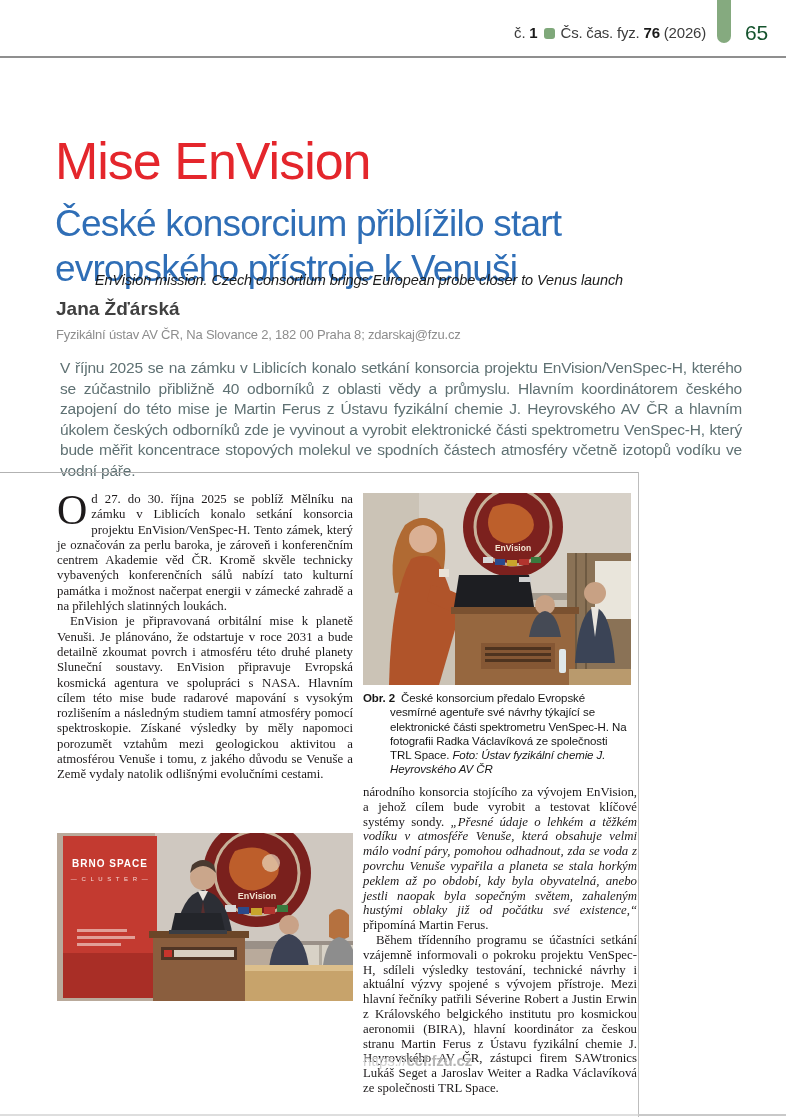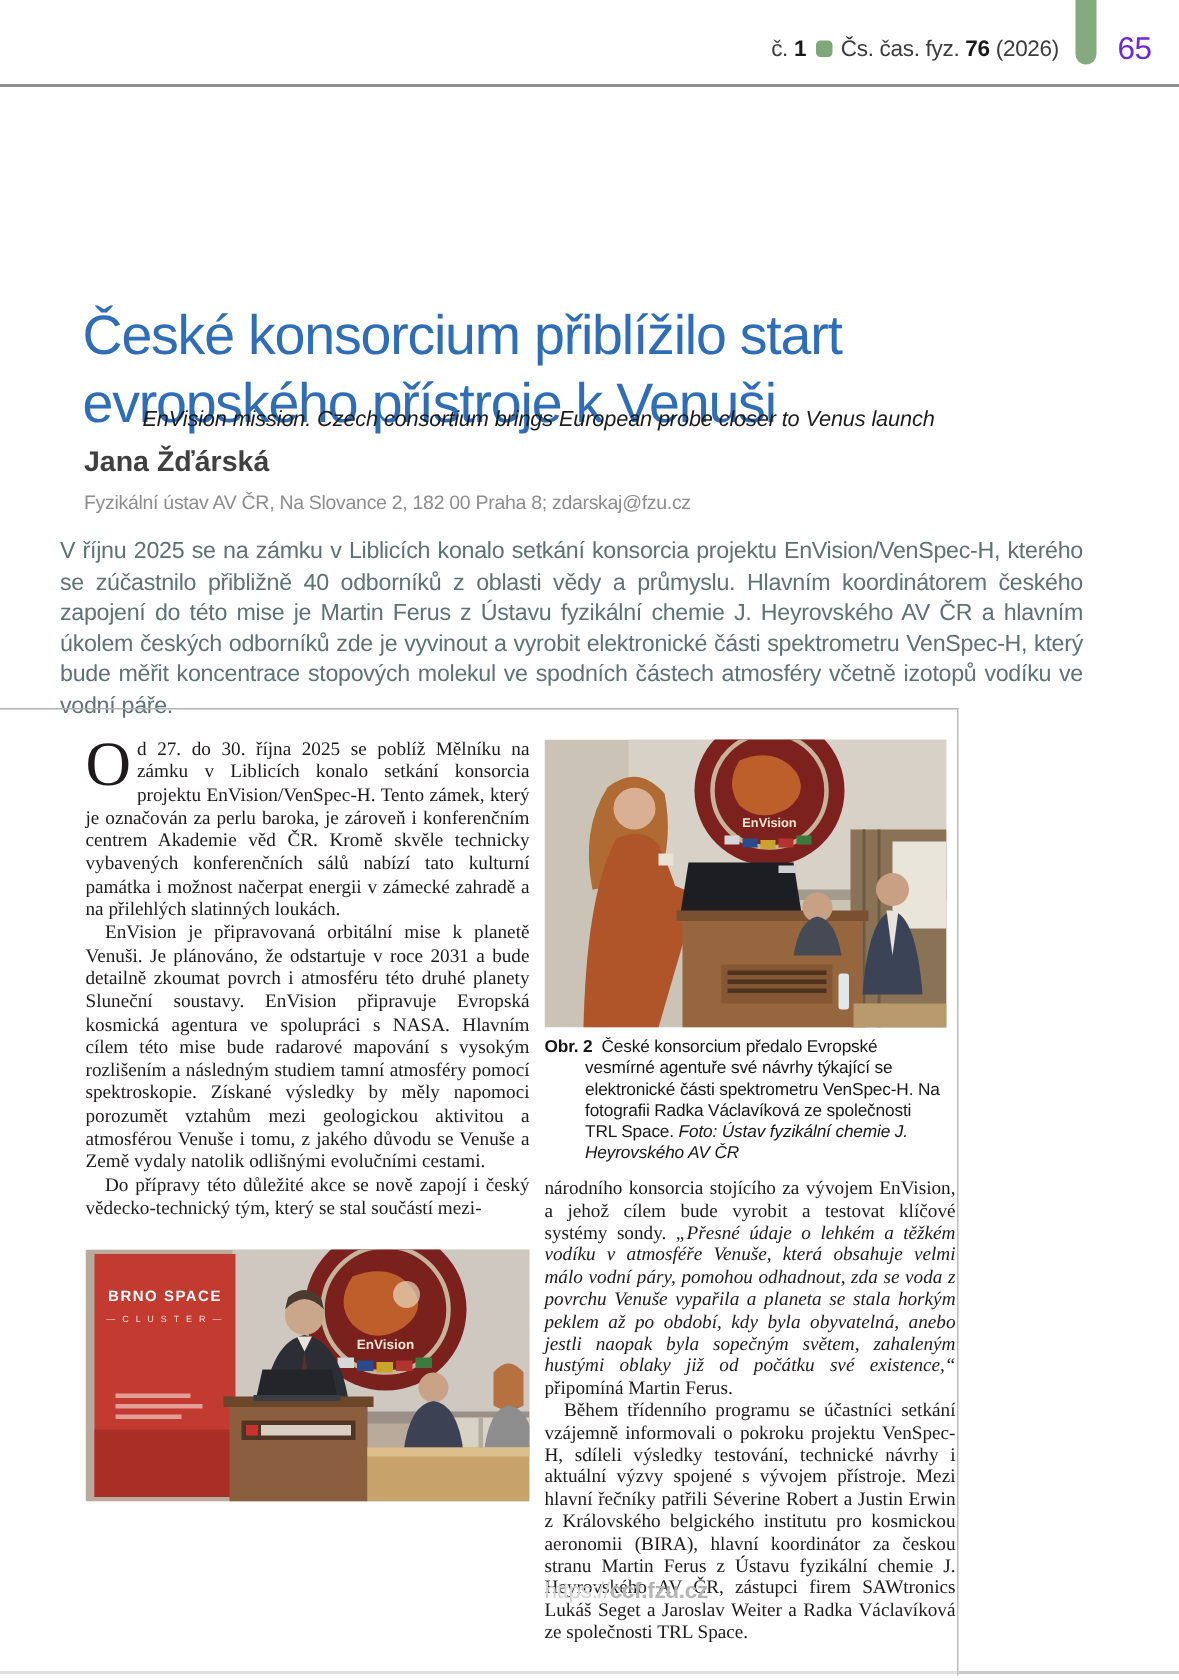--- a/index.html
+++ b/index.html
@@ -5,30 +5,30 @@
   html,body{margin:0;padding:0;background:#fff;}
   #page{position:relative;width:786px;height:1120px;background:#fff;overflow:hidden;
         font-family:"Liberation Sans",sans-serif;color:#231f20;}
   .abs{position:absolute;}
 
   
   .hdr-meta{top:24px;right:80px;font-size:15px;color:#3c3c3c;letter-spacing:-0.2px;white-space:nowrap;}
   .hdr-meta b{font-weight:bold;color:#1a1a1a;}
   .bullet{display:inline-block;width:11px;height:11px;border-radius:3px;vertical-align:-1px;margin:0 6px;}
   .accent-bar{top:0;left:717px;width:14px;height:43px;border-radius:0 0 7px 7px;}
-  .pageno{top:21px;left:745px;font-size:21px;color:#6d28d9;letter-spacing:-0.3px;text-align:center;}
+  .pageno{top:21px;left:745px;font-size:21px;color:#14532d;letter-spacing:-0.3px;text-align:center;}
   .hdr-rule{top:56px;left:0;width:786px;height:2px;background:#8f8f8f;}
 
   
   .title{top:100px;left:55px;font-size:52px;font-weight:400;letter-spacing:-1px;line-height:1;}
   .subtitle{top:170px;left:55px;width:640px;font-size:37px;font-weight:400;letter-spacing:-0.8px;line-height:1.22;}
   .subtitle-en{top:272px;left:56px;width:680px;font-style:italic;font-size:14.5px;color:#1c1c1c;letter-spacing:-0.1px;margin-left:39px;}
   .author{top:298px;left:56px;font-size:19px;font-weight:bold;}
   .affil{top:327px;left:56px;font-size:13px;color:#8d8d8d;letter-spacing:-0.2px;}
-  .lead{top:358px;left:40px;width:682px;font-size:15.5px;line-height:20.6px;letter-spacing:-0.2px;text-align:justify;}
+  .lead{top:358px;left:60px;width:682px;font-size:15.5px;line-height:20.6px;letter-spacing:-0.2px;text-align:justify;}
 
   .lead-rule{top:472px;left:0;width:639px;height:1px;background:#b2b2b2;}
   .right-rule{top:472px;left:638px;width:1px;height:645px;background:#bdbdbd;}
   .bottom-rule{top:1114px;left:0;width:786px;height:2px;background:#dedede;}
   .bottom-rule-dark{top:1114px;left:638px;width:148px;height:2px;background:#c9c9c9;}
 
   
   .serif{font-family:"Liberation Serif",serif;}
   .col1{top:492px;left:57px;width:296px;}
   .col2-text{top:785px;left:363px;width:274px;}
@@ -61,35 +61,35 @@
   <div class="abs hdr-meta">
     <span>č.</span>
     <b>1</b><span class="bullet" style="background:#7fa87a"></span><span>Čs. čas. fyz.</span>
     <b>76</b>
     <span>(2026)</span>
   </div>
   <div class="abs accent-bar" style="background:#85aa7f"></div>
   <div class="abs pageno">65</div>
   <div class="abs hdr-rule"></div>
 
+  <h1 class="abs title" style="color:#e4262c">Mise EnVision</h1>
   <h2 class="abs subtitle" style="color:#2f6eb6">České konsorcium přiblížilo start evropského přístroje k Venuši</h2>
   <div class="abs subtitle-en">EnVision mission. Czech consortium brings European probe closer to Venus launch</div>
   <div class="abs author" style="color:#404040">Jana Žďárská</div>
   <div class="abs affil">Fyzikální ústav AV ČR, Na Slovance 2, 182 00 Praha 8; zdarskaj@fzu.cz</div>
   <div class="abs lead" style="color:#5f7173">V říjnu 2025 se na zámku v Liblicích konalo setkání konsorcia projektu EnVision/VenSpec-H, kterého se zúčastnilo přibližně 40 odborníků z oblasti vědy a průmyslu. Hlavním koordinátorem českého zapojení do této mise je Martin Ferus z Ústavu fyzikální chemie J. Heyrovského AV ČR a hlavním úkolem českých odborníků zde je vyvinout a vyrobit elektronické části spektrometru VenSpec-H, který bude měřit koncentrace stopových molekul ve spodních částech atmosféry včetně izotopů vodíku ve vodní páře.</div>
 
   <div class="abs lead-rule"></div>
   <div class="abs right-rule"></div>
   <div class="abs bottom-rule"></div>
   <div class="abs bottom-rule-dark"></div>
 
   <div class="abs col1">
     <p class="body-p serif"><span class="dropcap">O</span><span>d 27. do 30. října 2025 se poblíž Mělníku na zámku v Liblicích konalo setkání konsorcia projektu EnVision/VenSpec-H. Tento zámek, který je označován za perlu baroka, je zároveň i konferenčním centrem Akademie věd ČR. Kromě skvěle technicky vybavených konferenčních sálů nabízí tato kulturní památka i možnost načerpat energii v zámecké zahradě a na přilehlých slatinných loukách.</span></p>
     <p class="body-p serif indent">EnVision je připravovaná orbitální mise k planetě Venuši. Je plánováno, že odstartuje v roce 2031 a bude detailně zkoumat povrch i atmosféru této druhé planety Sluneční soustavy. EnVision připravuje Evropská kosmická agentura ve spolupráci s NASA. Hlavním cílem této mise bude radarové mapování s vysokým rozlišením a následným studiem tamní atmosféry pomocí spektroskopie. Získané výsledky by měly napomoci porozumět vztahům mezi geologickou aktivitou a atmosférou Venuše i tomu, z jakého důvodu se Venuše a Země vydaly natolik odlišnými evolučními cestami.</p>
-    <p class="body-p serif indent">Do přípravy této důležité akce se nově zapojí i český vědecko-technický tým, který se stal součástí mezi-</p>
   </div>
 
   <figure class="abs fig1">
     <svg width="296" height="168" viewBox="0 0 296 168" role="img">
       <rect width="296" height="168" fill="#b9aa9b"></rect>
 
       <rect x="98" y="0" width="198" height="112" fill="#cfc8c0"></rect>
       <rect x="98" y="108" width="198" height="8" fill="#9a9087"></rect>
 
       <g>

